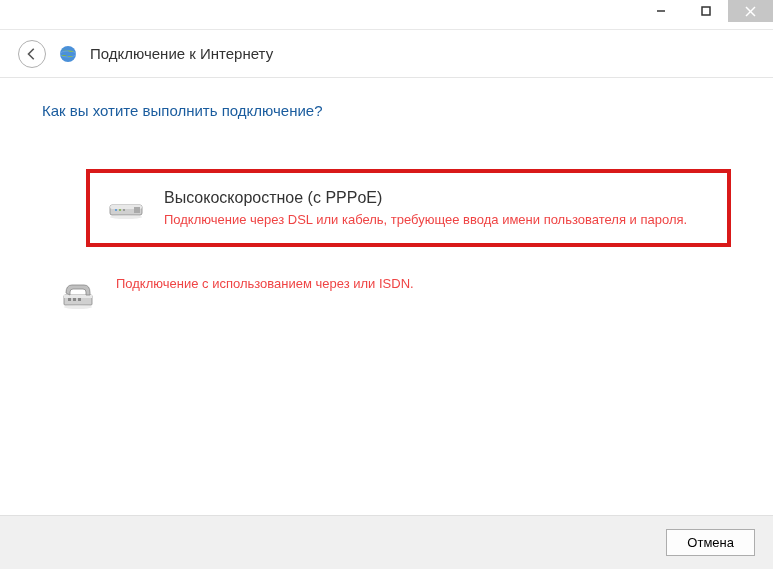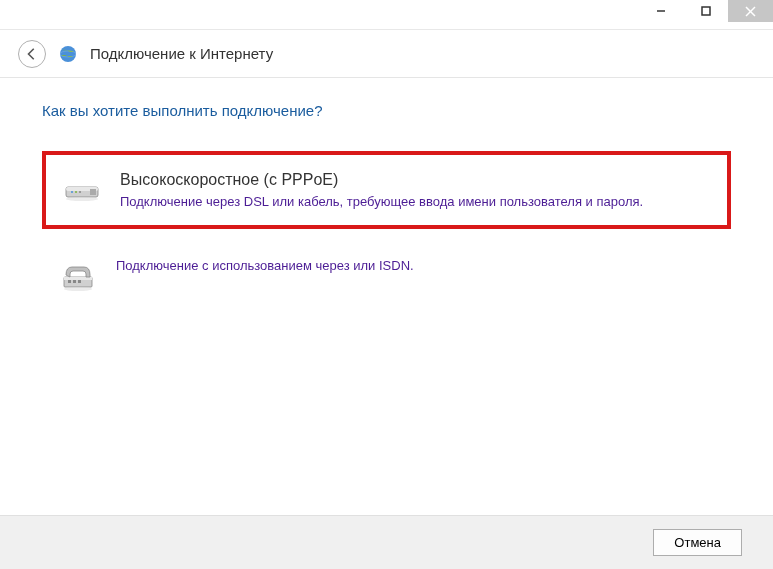--- a/index.html
+++ b/index.html
@@ -75,71 +75,72 @@
     .header-title {
       font-size: 15px;
       color: #333;
     }
     .content {
       padding: 24px 42px;
     }
     .question {
       font-size: 15px;
       color: #1a5c9e;
-      margin-bottom: 32px;
+      margin-bottom: 50px;
     }
     .options {
       display: flex;
       flex-direction: column;
       gap: 12px;
     }
     .option {
       display: flex;
       align-items: flex-start;
       gap: 18px;
       padding: 14px 16px;
       cursor: pointer;
     }
     .option.highlighted {
       border: 4px solid #d91919;
       padding: 14px 16px;
+      margin-left: 44px;
     }
     .option-icon {
       width: 40px;
       height: 40px;
       flex-shrink: 0;
       display: flex;
       align-items: center;
       justify-content: center;
     }
     .option-text {
       flex: 1;
       padding-top: 2px;
     }
     .option-title {
       font-size: 16px;
       color: #333;
       margin-bottom: 4px;
     }
     .option-desc {
       font-size: 13px;
-      color: #4c1d95;
+      color: #ef4444;
       line-height: 1.4;
     }
     .footer {
       position: absolute;
       bottom: 0;
       left: 0;
       right: 0;
       height: 54px;
       border-top: 1px solid #e0e0e0;
       display: flex;
       justify-content: flex-end;
       align-items: center;
-      padding: 0 31px;
+      padding: 0 18px;
       background: #f0f0f0;
     }
     .cancel-btn {
       padding: 5px 20px;
       background: #fdfdfd;
       border: 1px solid #adadad;
       font-size: 13px;
       cursor: pointer;
     }
   </style>

